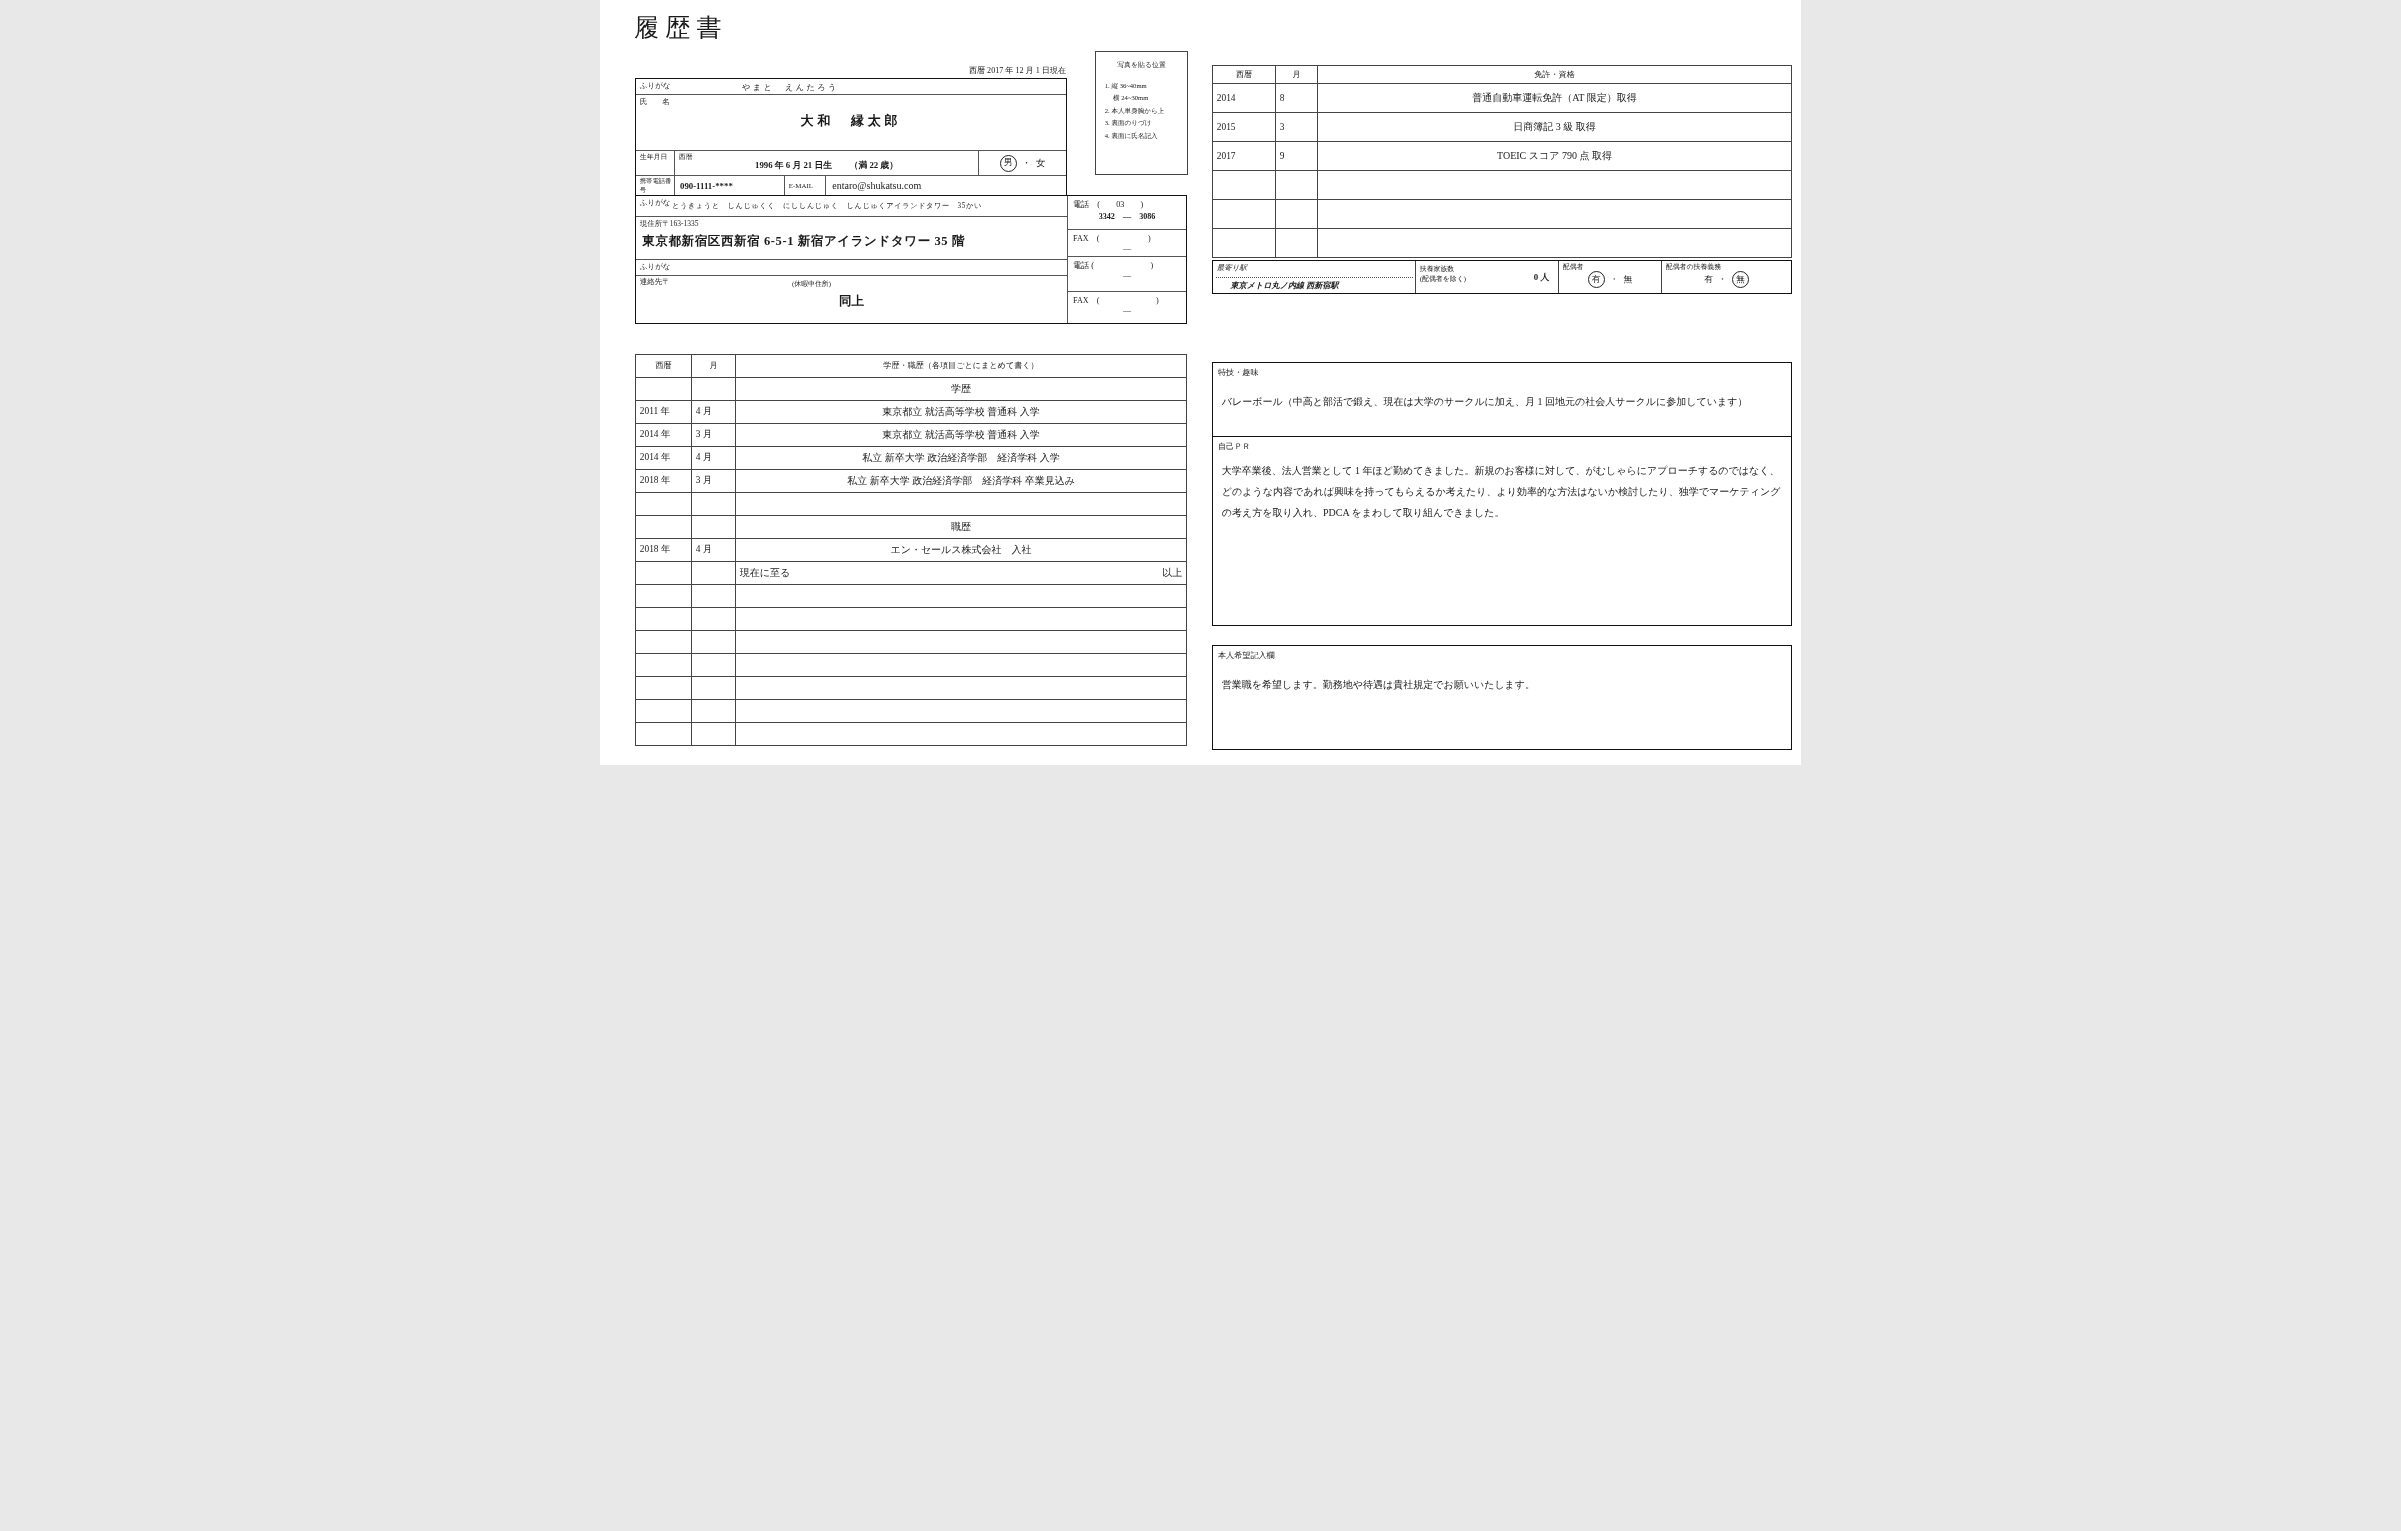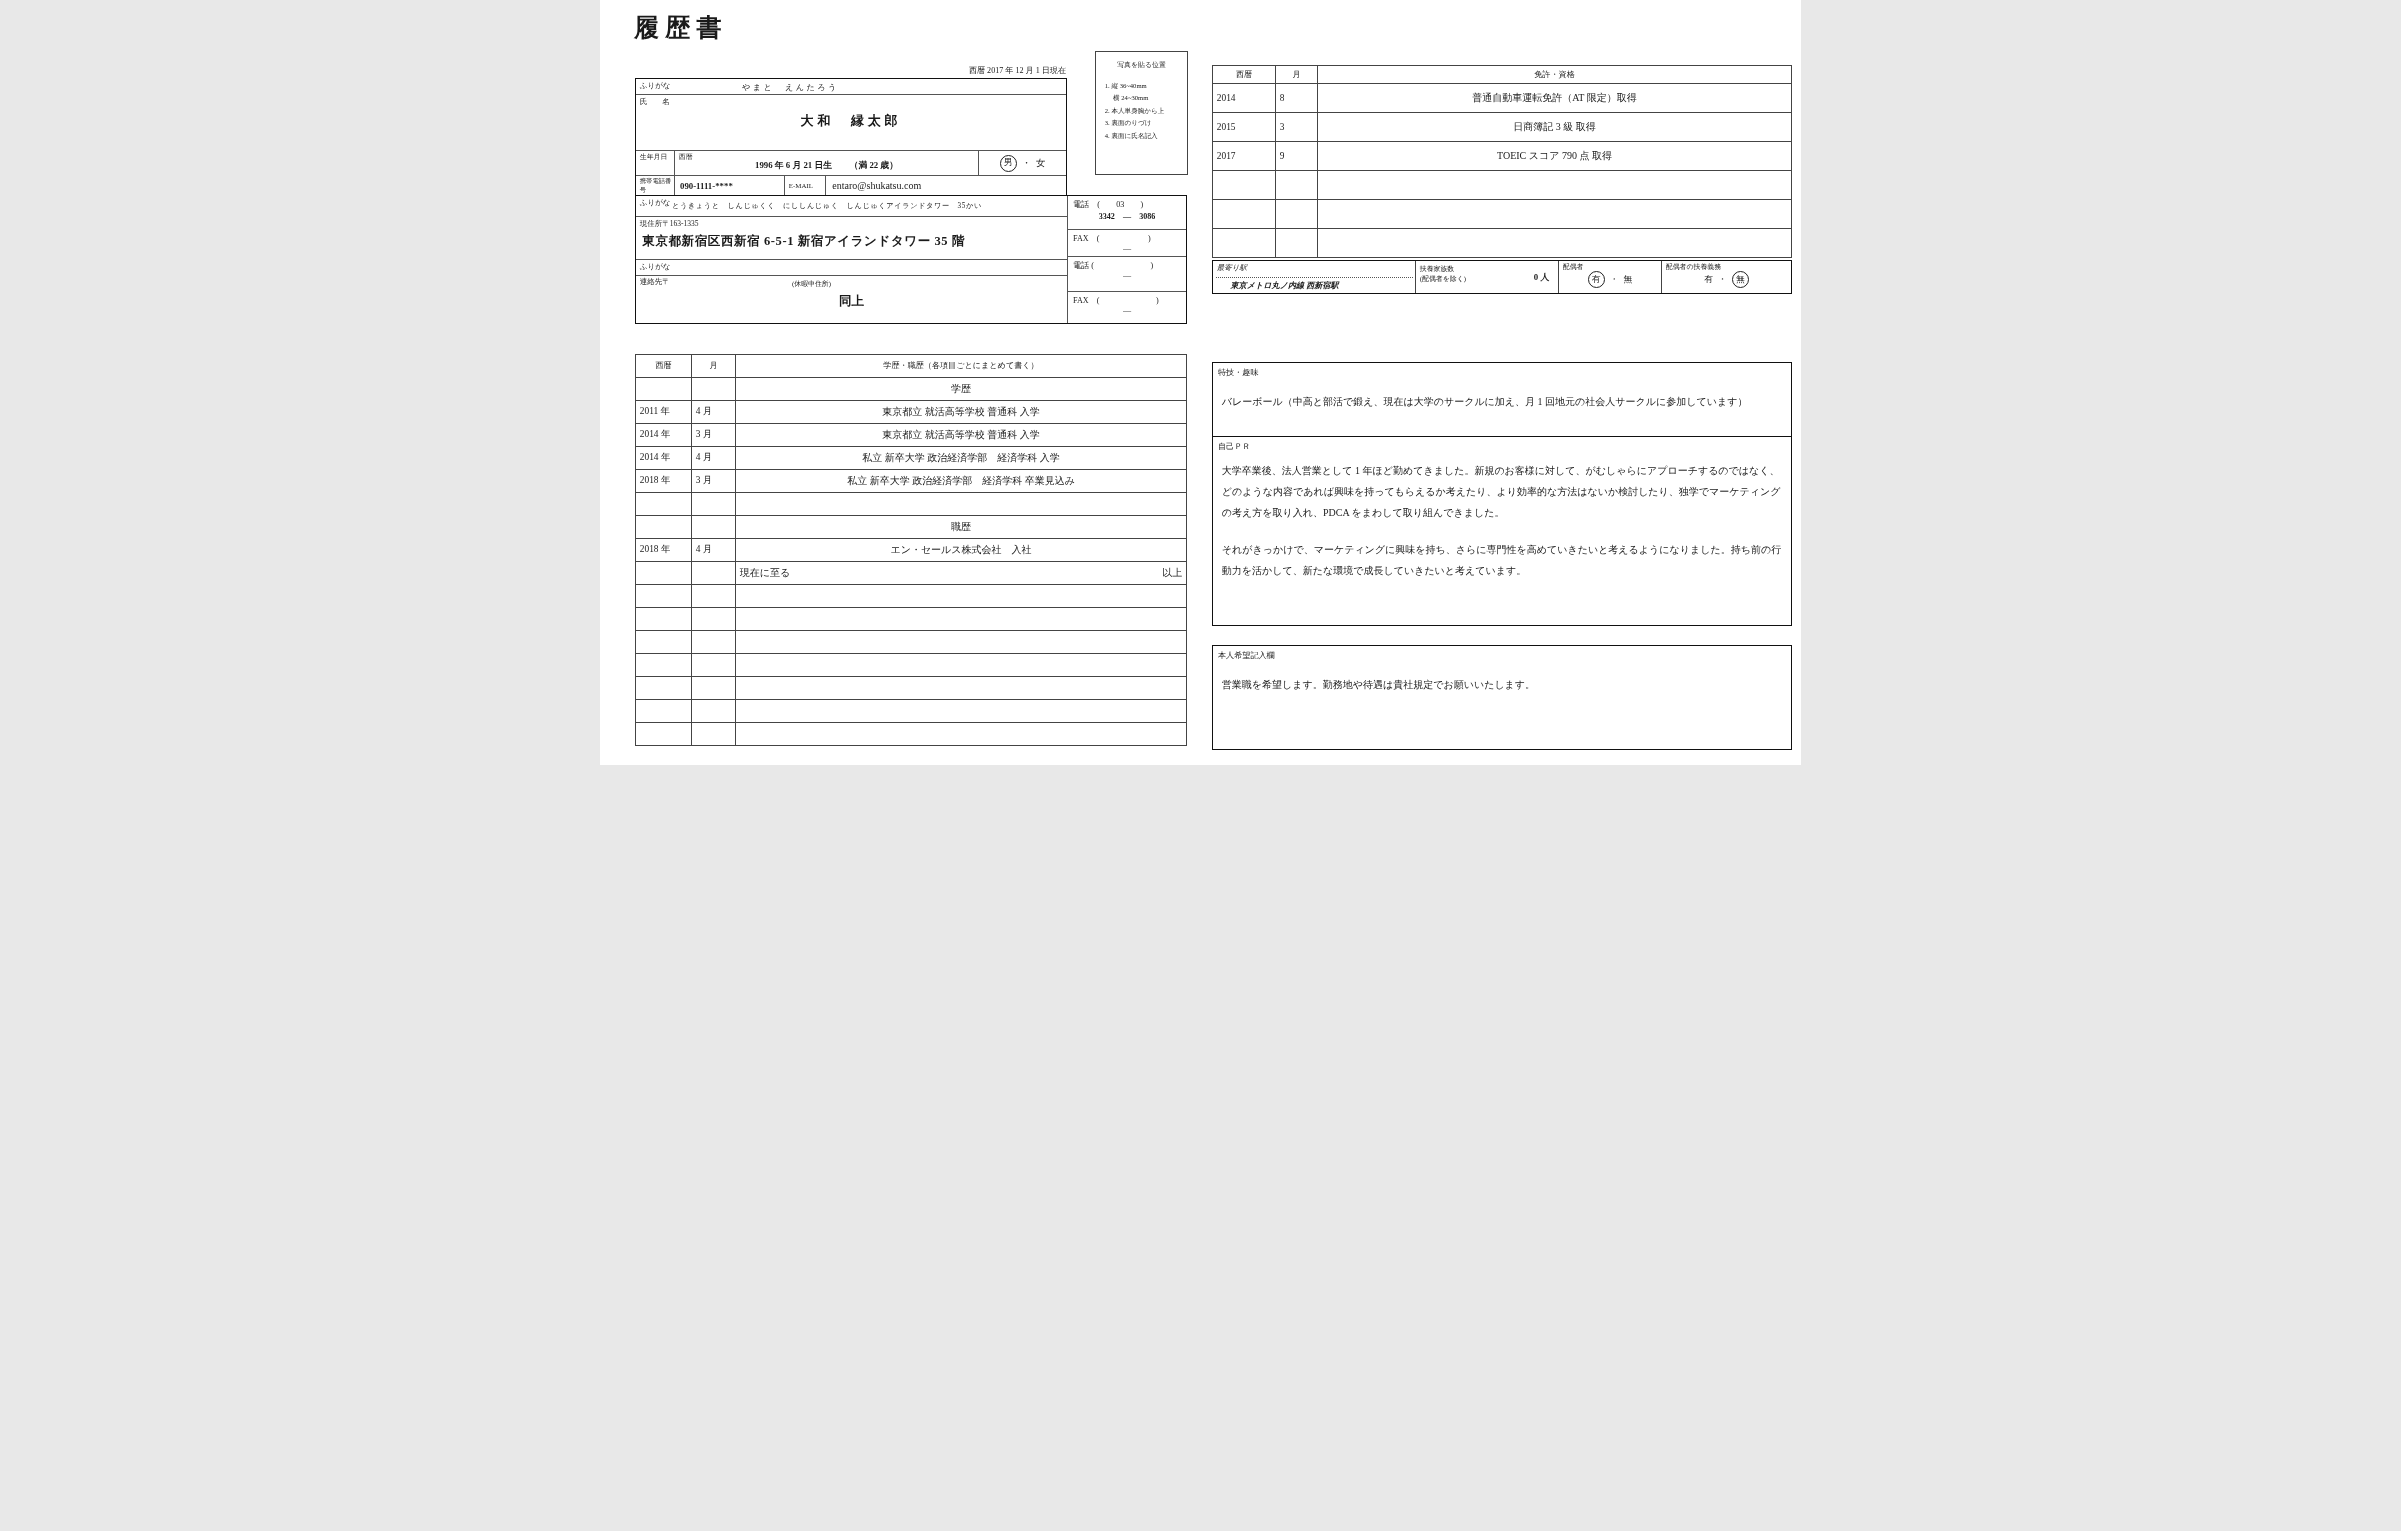--- a/index.html
+++ b/index.html
@@ -1,21 +1,21 @@
 <!DOCTYPE html>
 <html style="font-size:10px"><head>
 <meta charset="utf-8">
 <style>
   html,body{margin:0;padding:0;background:#e8e8e8;}
   .page{position:relative;width:1201px;height:765px;background:#fff;margin:0 auto;
         font-family:"Liberation Serif","DejaVu Serif",serif;color:#1a1a1a;overflow:hidden;}
   .box{position:absolute;border:1.9px solid #111;background:#fff;box-sizing:border-box;}
   .micro{font-size:6.9px;line-height:1.25;}
   .lbl{font-size:7.5px;color:#222;}
-  h1.title{position:absolute;left:34px;top:11.3px;margin:0;font-size:25px;font-weight:700;letter-spacing:6.3px;}
+  h1.title{position:absolute;left:34px;top:11.3px;margin:0;font-size:25px;font-weight:400;letter-spacing:6.3px;}
   .date-note{position:absolute;left:225px;top:65px;width:241px;text-align:right;font-size:8.1px;}
   
   .name-box{left:35px;top:78px;width:432px;height:118px;}
   .nrow{position:relative;border-bottom:0.6px solid #555;box-sizing:border-box;}
   .r-furi{height:16.3px;} .r-name{height:56px;} .r-birth{height:25px;display:flex;} .r-mob{height:19px;display:flex;border-bottom:none;}
   .furi-val{position:absolute;left:106px;top:3.1px;font-size:8.1px;letter-spacing:2.5px;}
   .corner-lbl{position:absolute;left:3.8px;top:1.9px;}
   .name-val{position:absolute;left:0;right:0;top:16.3px;text-align:center;font-size:13px;font-weight:600;letter-spacing:3.8px;}
   .birth-main{flex:1;position:relative;}
   .birth-val{position:absolute;left:0;right:0;top:8.8px;text-align:center;font-size:8.8px;font-weight:600;}
@@ -352,21 +352,20 @@
 
   <div class="box skills">
     <span class="boxlbl">特技・趣味</span>
     <div class="boxtext">バレーボール（中高と部活で鍛え、現在は大学のサークルに加え、月 1 回地元の社会人サークルに参加しています）</div>
   </div>
 
   <div class="box pr">
     <span class="boxlbl">自己ＰＲ</span>
     <div class="boxtext">
       <div>大学卒業後、法人営業として 1 年ほど勤めてきました。新規のお客様に対して、がむしゃらにアプローチするのではなく、どのような内容であれば興味を持ってもらえるか考えたり、より効率的な方法はないか検討したり、独学でマーケティングの考え方を取り入れ、PDCA をまわして取り組んできました。</div>
-      <div class="pr-p2">それがきっかけで、マーケティングに興味を持ち、さらに専門性を高めていきたいと考えるようになりました。持ち前の行動力を活かして、新たな環境で成長していきたいと考えています。</div>
     </div>
   </div>
 
   <div class="box wishes">
     <span class="boxlbl">本人希望記入欄</span>
     <div class="boxtext">営業職を希望します。勤務地や待遇は貴社規定でお願いいたします。</div>
   </div>
 
 </div>
 

